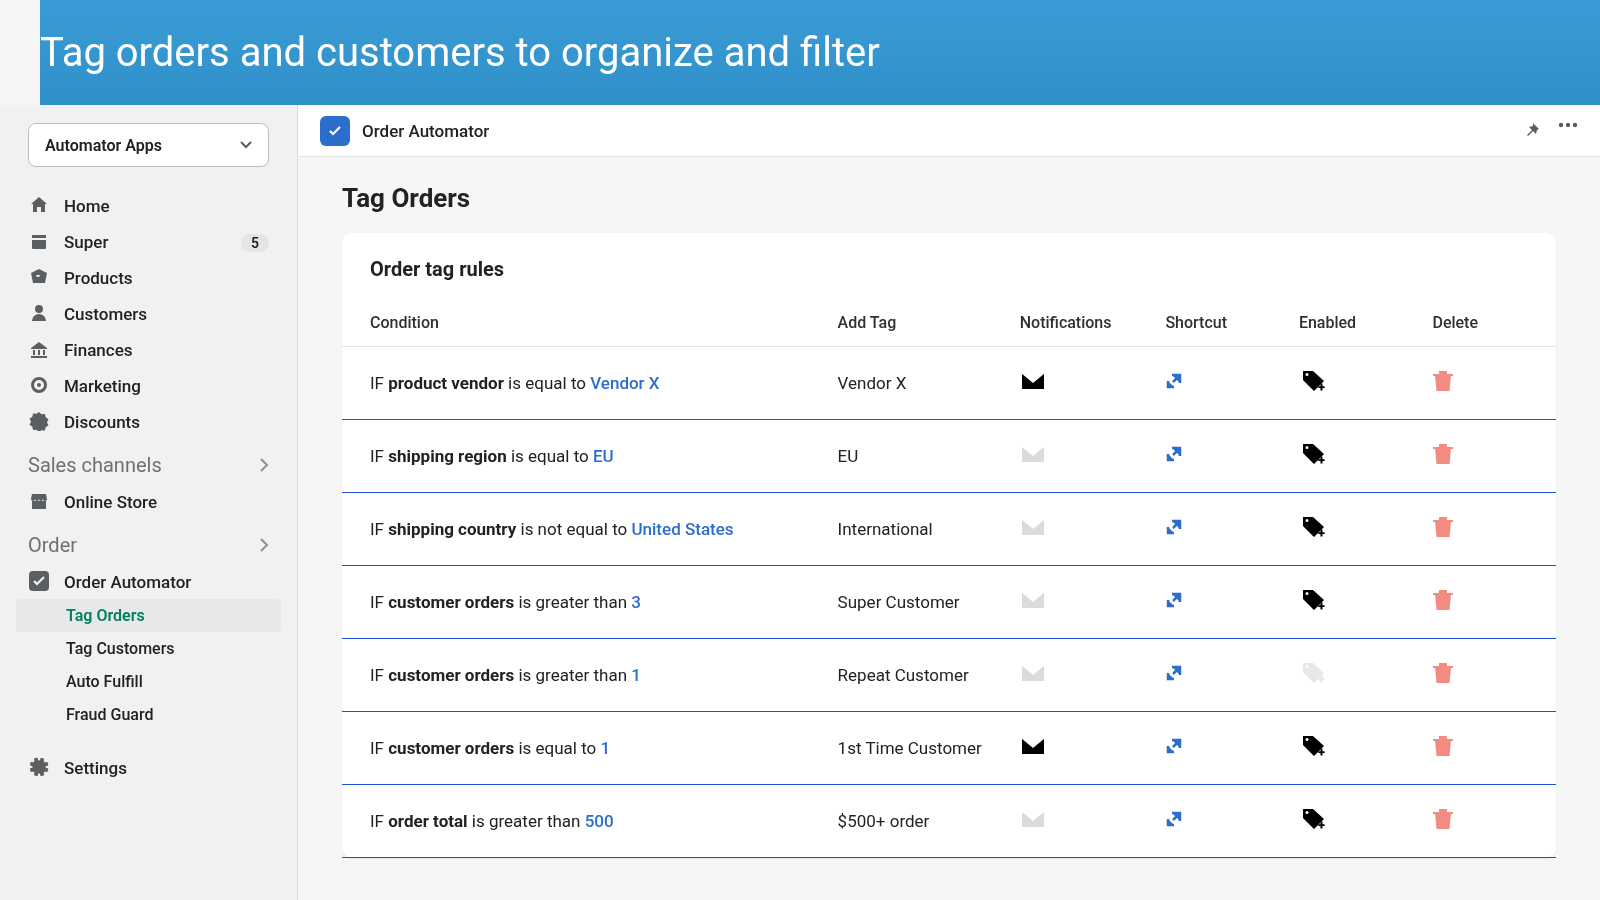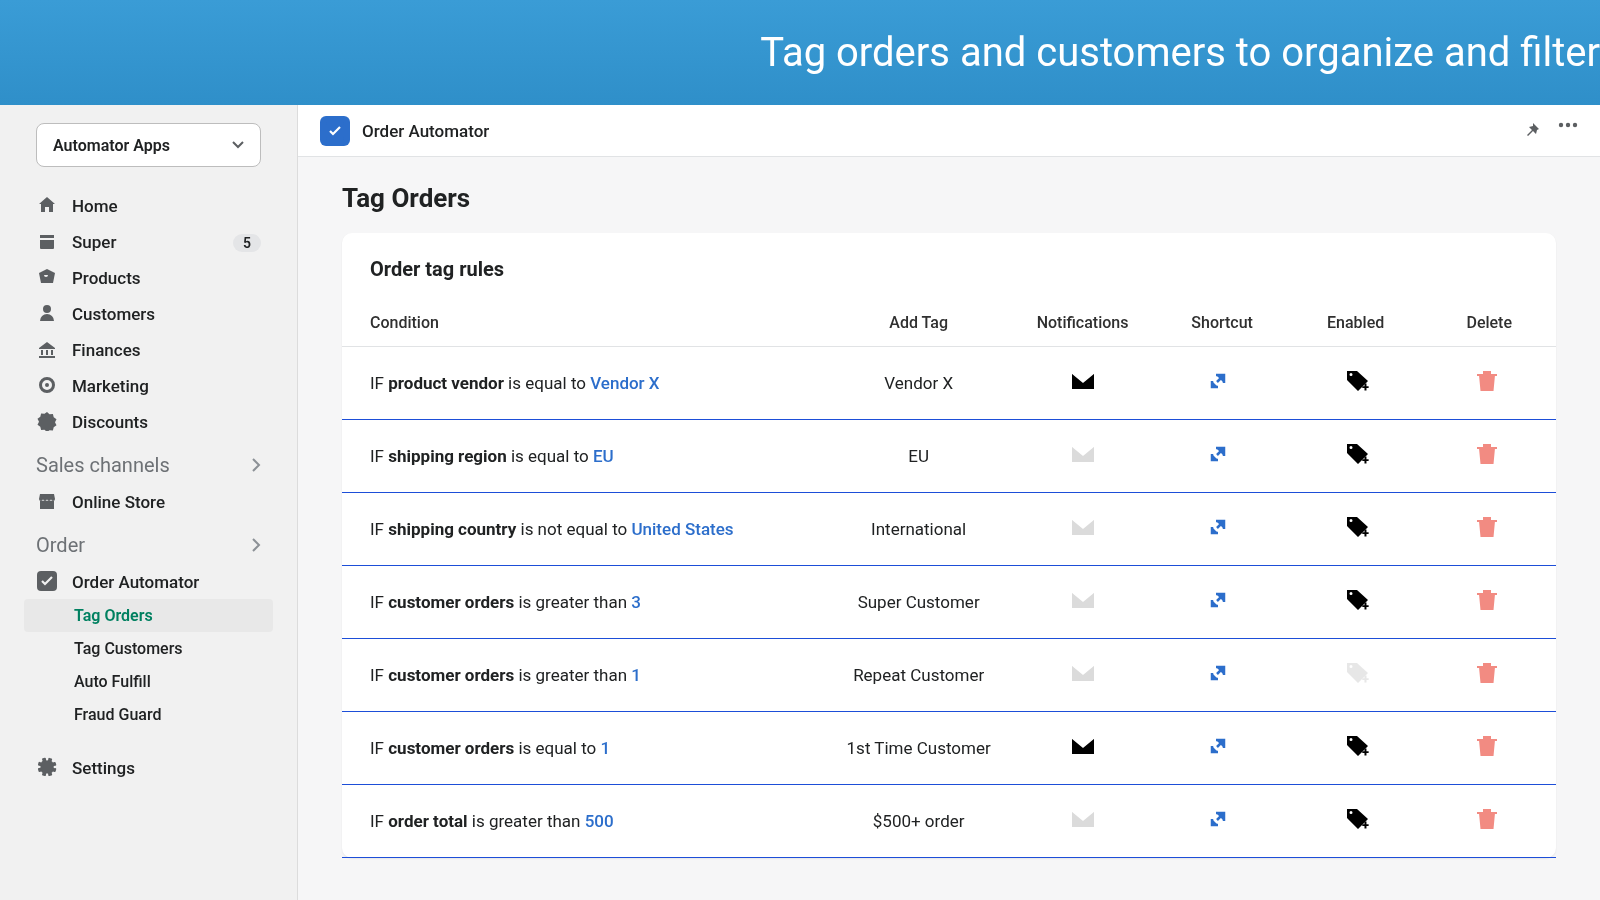--- a/index.html
+++ b/index.html
@@ -1,22 +1,22 @@
 <!DOCTYPE html>
 <html><head>
 <meta charset="utf-8">
 <style>
 * { margin:0; padding:0; box-sizing:border-box; font-family:-apple-system,BlinkMacSystemFont,"Segoe UI",Roboto,sans-serif; }
 body { background:#f6f6f7; color:#202223; width:1600px; height:900px; overflow:hidden; }
 
-.banner { background:linear-gradient(#3a9cd6,#2f8fc9); height:105px; display:flex; align-items:center; justify-content:flex-end; color:#fff; font-size:40px; font-weight:400; }
+.banner { background:linear-gradient(#3a9cd6,#2f8fc9); height:105px; display:flex; align-items:center; justify-content:flex-start; color:#fff; font-size:40px; font-weight:400;margin-left:40px; }
 
 .app { display:flex; height:795px; }
 
-.sidebar { width:298px; background:#f1f1f1; border-right:1px solid #dcdcdc; padding:18px 16px; overflow-y:auto; }
+.sidebar { width:298px; background:#f1f1f1; border-right:1px solid #dcdcdc; padding:18px 8px; overflow-y:auto; }
 .store-select { margin:0 20px 20px; height:44px; border:1px solid #bdbdbd; border-radius:8px; background:#fff; display:flex; align-items:center; justify-content:space-between; padding:0 16px; font-weight:600; font-size:16px; cursor:pointer; }
 
 .nav-item { display:flex; align-items:flex-end; padding:7px 20px; font-size:17px; font-weight:500; cursor:pointer; gap:14px; }
 .nav-item .icon { width:22px; height:22px; display:flex; align-items:center; justify-content:center; color:#5c5f62; }
 .nav-item .badge { margin-left:auto; background:#e4e5e7; border-radius:12px; padding:1px 10px; font-size:14px; font-weight:600; }
 .nav-section { padding:14px 20px 6px; font-size:20px; color:#6d7175; display:flex; align-items:center; justify-content:space-between; }
 .nav-sub { padding:7px 20px 7px 58px; font-size:16px; font-weight:500; cursor:pointer; color:#202223; }
 .nav-sub.active { background:#e8e8e8; color:#008060; font-weight:600; border-radius:4px; margin:0 8px; padding-left:50px; }
 
 .main { flex:1; display:flex; flex-direction:column; }
@@ -28,21 +28,21 @@
 .content { padding:26px 44px; overflow-y:auto; flex:1; }
 .page-title { font-size:26px; font-weight:700; margin-bottom:20px; }
 .card { background:#fff; border-radius:10px; box-shadow:0 1px 2px rgba(0,0,0,.07); padding:24px 0 0; }
 .card-title { font-size:20px; font-weight:700; padding:0 28px 18px; }
 
 table { width:100%; border-collapse:collapse; }
 th { text-align:left; font-weight:500; font-size:16px; color:#303030; padding:14px 10px; border-bottom:1px solid #e1e3e5; }
 th:first-child { padding-left:28px; }
 td { padding:22px 10px; border-bottom:1px solid #1d4ed8; font-size:17px; }
 td:first-child { padding-left:28px; }
-th.center,td.center { text-align:center; }
+th.center,td.center { }
 .cond-if { font-weight:400; }
 .cond-field { font-weight:700; }
 .cond-op { font-weight:400; }
 .cond-val { color:#2c6ecb; font-weight:500; }
 
 .ico { display:inline-flex; width:26px; height:22px; }
 .ico.muted svg { opacity:.35; }
 svg { display:block; }
 .trash svg path { fill:#f28b82; }
 .shortcut svg path { fill:#2c6ecb; }

